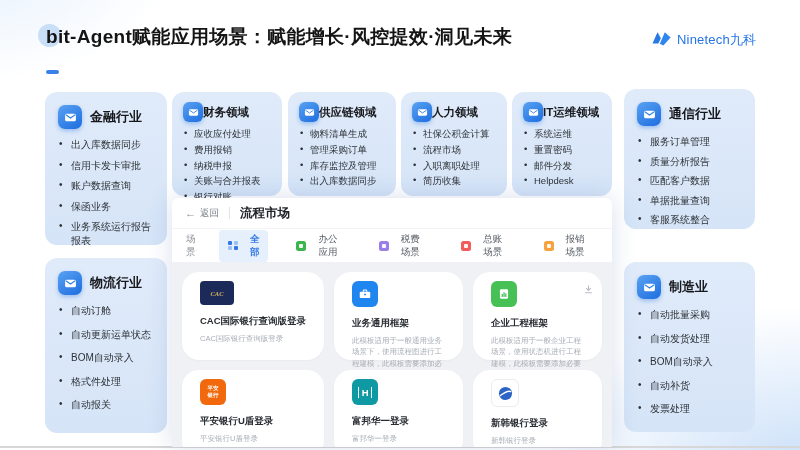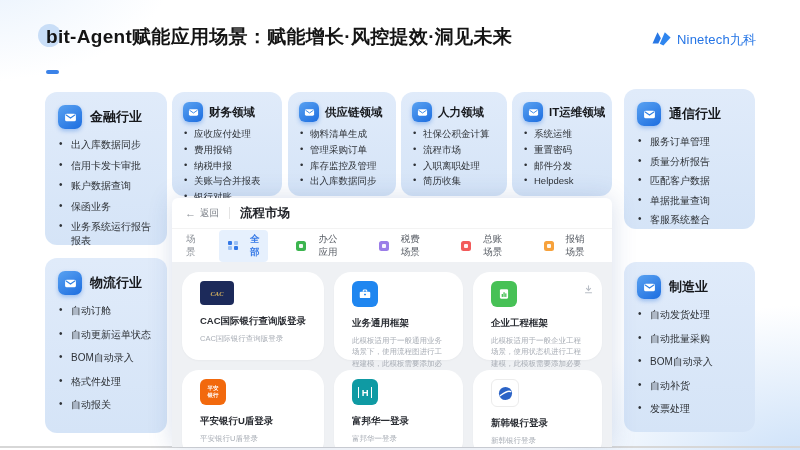--- a/index.html
+++ b/index.html
@@ -22,21 +22,21 @@
   .sc-h{display:flex;align-items:center;gap:8px;margin-bottom:9px}
   .sc-ic{width:24px;height:24px;border-radius:7px;background:linear-gradient(145deg,#5aa2f1,#1c6de0);display:flex;align-items:center;justify-content:center;box-shadow:0 2px 4px rgba(28,109,224,.35);flex:0 0 auto}
   .sc-t{font-size:13px;font-weight:bold;color:#16181c;margin:0;white-space:nowrap}
   .sc-l{list-style:none;margin:2px 0 0;padding:0}
   .sc-l li{position:relative;padding-left:13px;font-size:10px;color:#2e3237;line-height:1.35;margin-bottom:7px}
   .sc-l li::before{content:"•";position:absolute;left:1px;top:-1px;color:#2e3237}
   .sp-lg .sc-l li{margin-bottom:10px}
   .sp-md .sc-l li{margin-bottom:6px}
   .mid{padding:10px 8px 8px 11px}
   .mid .sc-ic{width:20px;height:20px;border-radius:6px}
-  .mid .sc-h{gap:6px;margin-bottom:6px}
+  .mid .sc-h{gap:0;margin-bottom:6px}
   .mid .sc-t{font-size:11.5px}
   .mid .sc-l li{font-size:9.5px;margin-bottom:3px;padding-left:11px}
   
   .market{position:absolute;left:172px;top:198px;width:440px;height:249px;background:#fff;border-radius:6px 6px 0 0;box-shadow:0 0 24px rgba(40,80,150,.18);overflow:hidden;z-index:5}
   .mk-top{height:30px;display:flex;align-items:center;padding:0 13px;gap:10px;border-bottom:1px solid #f3f3f3}
   .mk-back{display:flex;align-items:center;gap:4px;font-size:9.5px;color:#7a7f87;cursor:pointer}
   .arr{font-size:11px;color:#8a8f96;line-height:1}
   .mk-sep{width:1px;height:12px;background:#e4e4e4}
   .mk-title{font-size:12.5px;font-weight:bold;color:#22242a}
   .mk-filter{height:33px;display:flex;align-items:center;gap:19px;padding:0 14px;font-size:9.5px}
@@ -214,22 +214,22 @@
   <header class="sc-h">
     <span class="sc-ic">
         <svg width="13" height="13" viewBox="0 0 24 24">
           <rect x="2" y="5" width="20" height="14" rx="3" fill="#fff"></rect>
           <path d="M4 7.5 L12 13 L20 7.5" stroke="#2f80e4" stroke-width="2" fill="none" stroke-linecap="round"></path>
         </svg>
       </span>
     <h3 class="sc-t">制造业</h3>
   </header>
   <ul class="sc-l">
+    <li>自动批量采购</li>
     <li>自动发货处理</li>
-    <li>自动批量采购</li>
     <li>BOM自动录入</li>
     <li>自动补货</li>
     <li>发票处理</li>
   </ul>
 </section>
 
 <section class="market">
   <div class="mk-top">
     <span class="mk-back">
       <span class="arr">←</span>

